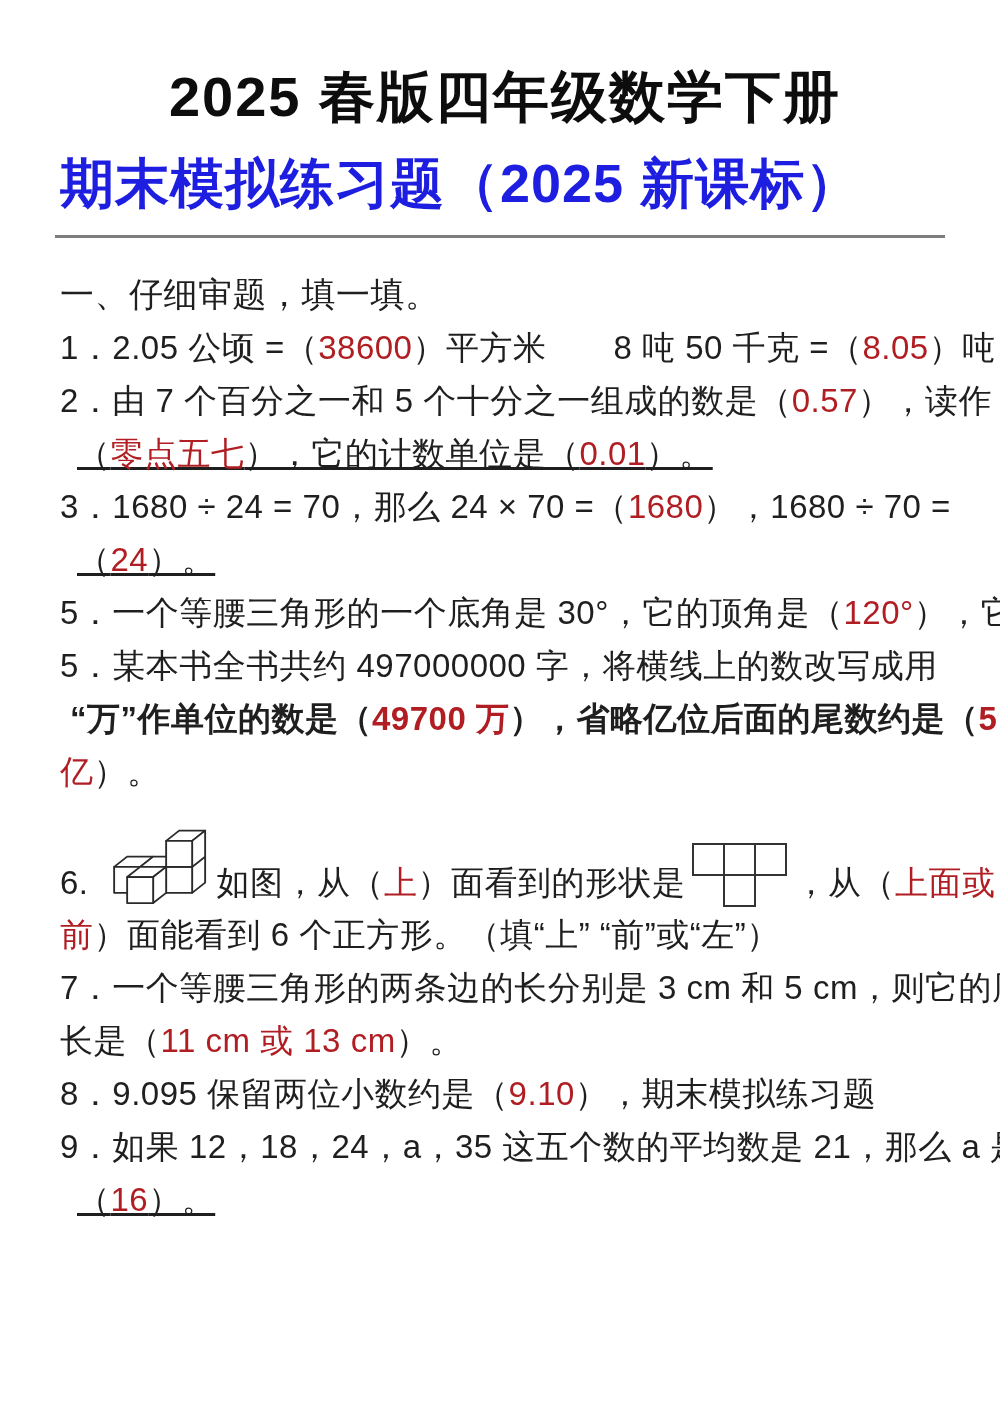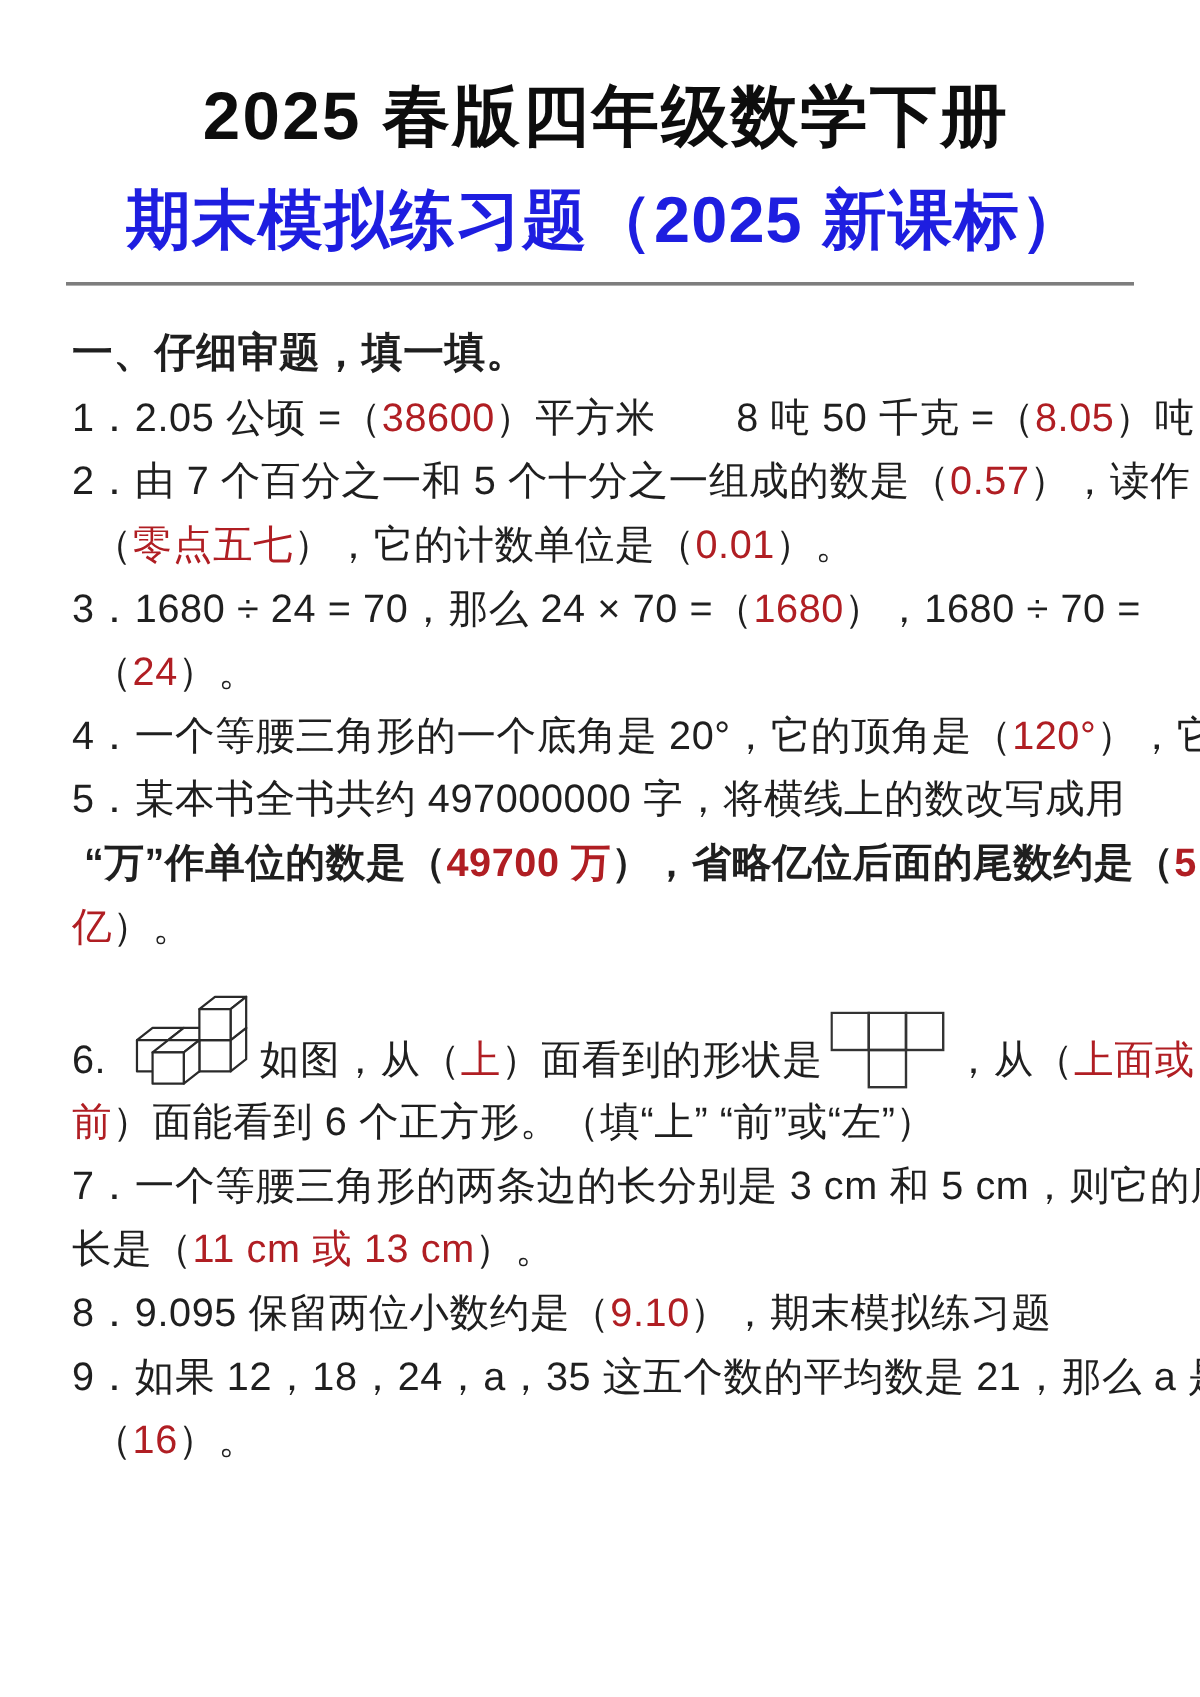--- a/index.html
+++ b/index.html
@@ -13,30 +13,30 @@
     width:1000px;height:1414px;overflow:hidden;
     font-family:"Liberation Sans","DejaVu Sans",sans-serif;
     color:var(--ink);
   }
   .page{box-sizing:border-box;width:1000px;height:1414px;padding:30px 50px 0 60px;}
   .title{
     font-size:56px;font-weight:900;text-align:center;color:#0d0d0d;
     margin:30px 0 4px 0;letter-spacing:2px;white-space:nowrap;
   }
   .subtitle{
-    font-size:54px;font-weight:900;text-align:center;color:var(--blue);
+    font-size:54px;font-weight:900;color:var(--blue);
     margin:12px 0 14px 0;letter-spacing:1px;white-space:nowrap;
   }
   .divider{border:none;border-top:3px solid var(--rule);margin:6px 0 30px -5px;width:890px;}
   .line{
     font-size:33px;line-height:53px;white-space:nowrap;
     letter-spacing:0.5px;
   }
-  .line.bold{font-weight:bold;font-size:34px;}
-  .line.ind1{padding-left:17px;}
+  .line.bold{font-weight:normal;font-size:34px;}
+  .line.ind1{padding-left:17px;text-decoration:underline;}
   .line.ind2{padding-left:10px;font-weight:bold;}
   .red{color:var(--red);}
   .q6-line{
     display:flex;align-items:flex-end;height:106px;margin:2px 0 2px 0;
   }
   .q6-line .seg{font-size:33px;line-height:46px;letter-spacing:0.5px;white-space:nowrap;}
   .fig-cubes{margin:0 10px 0 14px;flex:0 0 auto;}
   .fig-tview{margin:0 6px 0 6px;flex:0 0 auto;position:relative;top:2px;}
   svg{display:block;}
 </style>
@@ -49,21 +49,21 @@
   <div class="subtitle">期末模拟练习题（2025 新课标）</div>
   <hr class="divider">
 
   <div id="lines-top">
       <div class="line bold"><span>一、仔细审题，填一填。</span></div>
       <div class="line"><span>1．2.05 公顷 =（</span><span class="red">38600</span><span>）平方米　　8 吨 50 千克 =（</span><span class="red">8.05</span><span>）吨</span></div>
       <div class="line"><span>2．由 7 个百分之一和 5 个十分之一组成的数是（</span><span class="red">0.57</span><span>），读作</span></div>
       <div class="line ind1"><span>（</span><span class="red">零点五七</span><span>），它的计数单位是（</span><span class="red">0.01</span><span>）。</span></div>
       <div class="line"><span>3．1680 ÷ 24 = 70，那么 24 × 70 =（</span><span class="red">1680</span><span>），1680 ÷ 70 =</span></div>
       <div class="line ind1"><span>（</span><span class="red">24</span><span>）。</span></div>
-      <div class="line"><span>4．一个等腰三角形的一个底角是 20°，它的顶角是（</span><span class="red">120°</span><span>），它</span></div>
+      <div class="line"><span>5．一个等腰三角形的一个底角是 30°，它的顶角是（</span><span class="red">120°</span><span>），它</span></div>
       <div class="line"><span>5．某本书全书共约 497000000 字，将横线上的数改写成用</span></div>
       <div class="line ind2"><span>“万”作单位的数是（</span><span class="red">49700 万</span><span>），省略亿位后面的尾数约是（</span><span class="red">5</span></div>
       <div class="line"><span class="red">亿</span><span>）。</span></div>
     </div>
 
   <div class="q6-line">
     <span class="seg">6.</span>
 
     <svg class="fig-cubes" width="104" height="95" viewBox="0 0 112 102" fill="#ffffff" stroke="#2a2a2a" stroke-width="2" stroke-linejoin="round">
 

